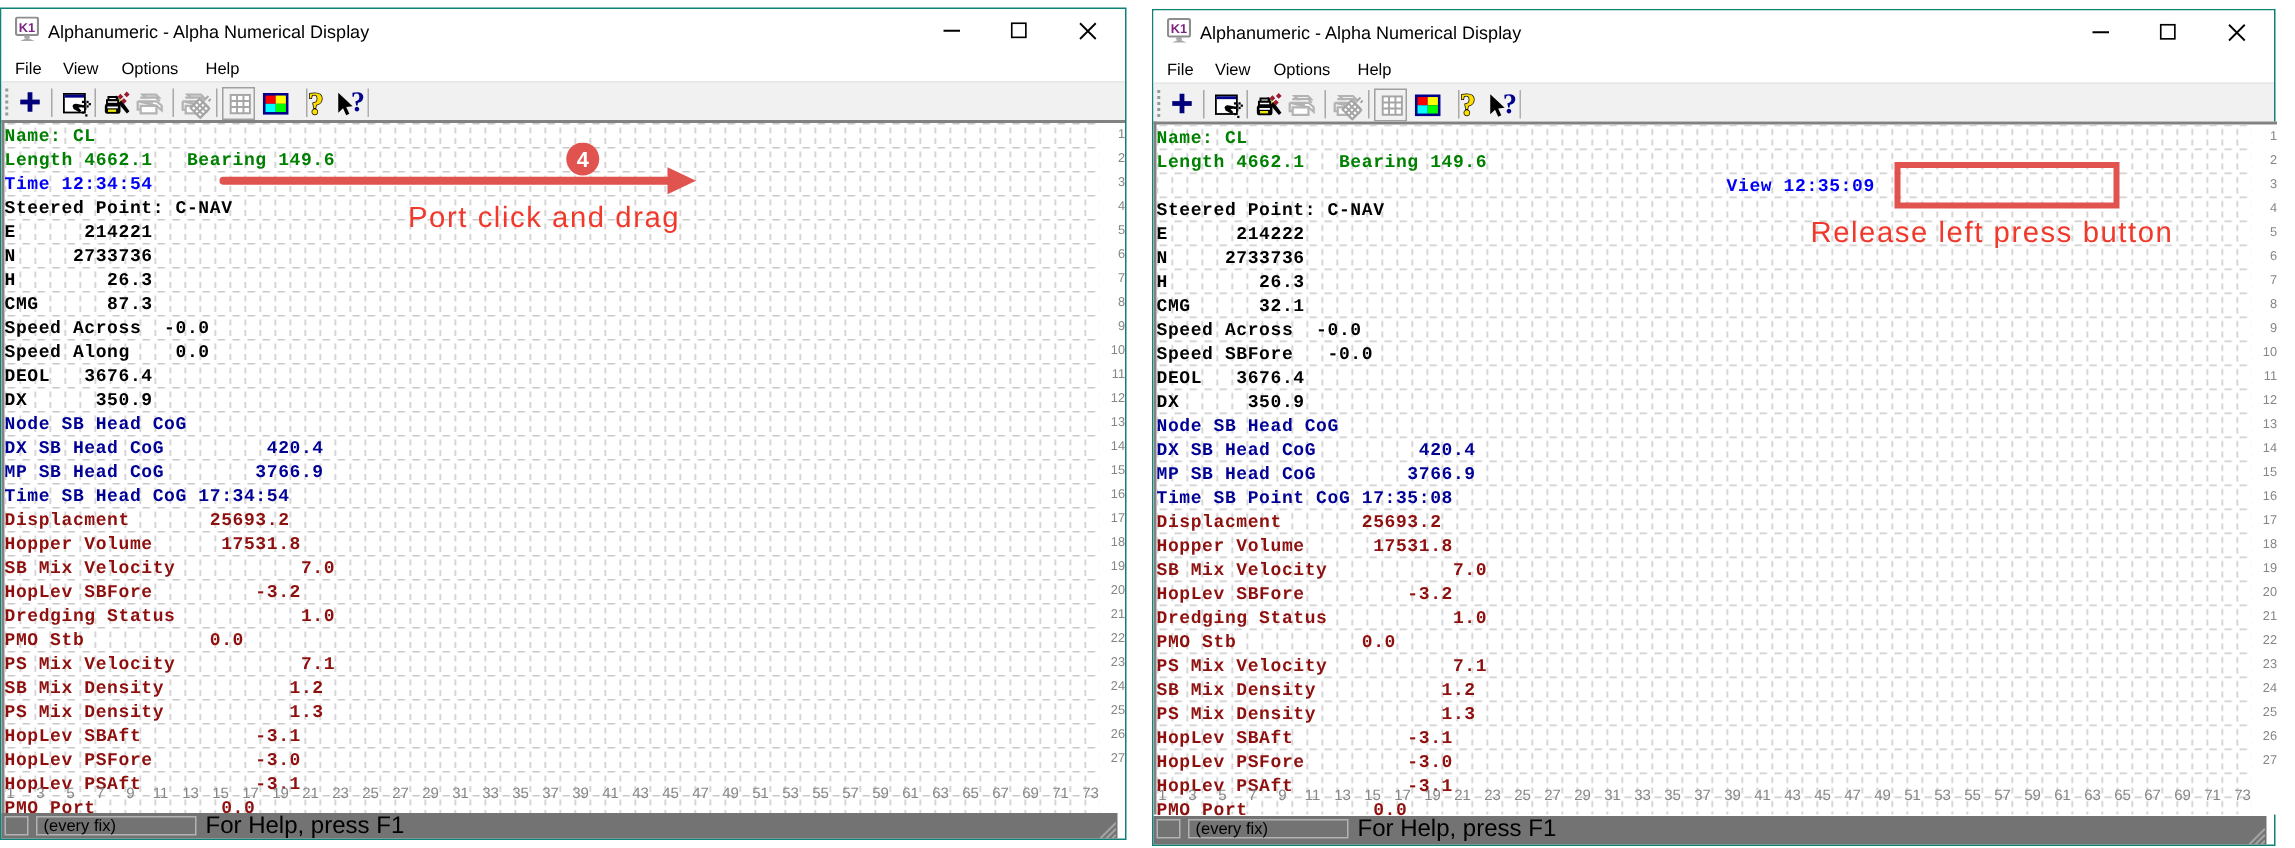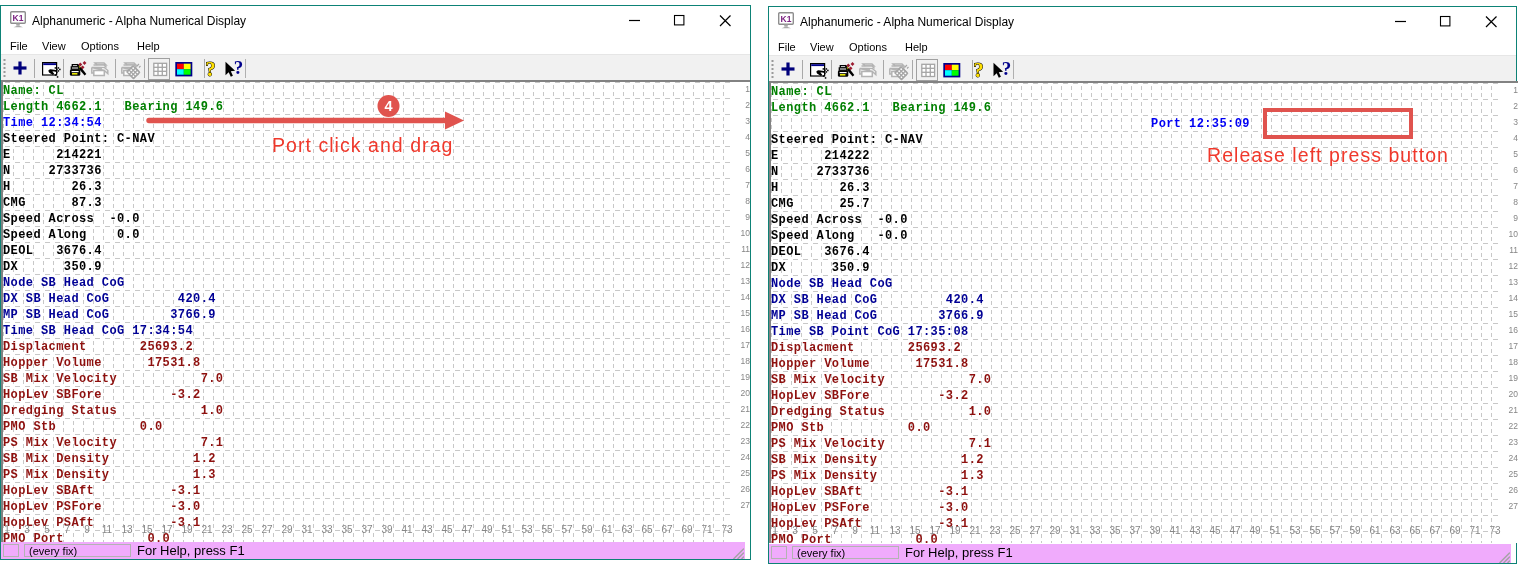--- a/index.html
+++ b/index.html
@@ -16,25 +16,25 @@
 .content{position:absolute;left:0;top:74px;width:749px;height:462px;background:#fff;
  border-left:2px solid #828282;border-top:2px solid #828282}
 .grid{position:absolute;left:0;top:0}
 .txt{position:absolute;left:0;top:1px;font-family:"Liberation Mono",monospace;font-weight:bold;
  font-size:12px;line-height:16px;letter-spacing:0.4px;white-space:pre}
 .txt .g{color:#008000}.txt .b{color:#0000f5}.txt .k{color:#000}.txt .n{color:#000095}.txt .r{color:#8e100e}
 .rns{position:absolute;right:0px;top:0;width:12px}
 .rn{position:absolute;right:0;font-size:8.5px;line-height:9px;color:#868686;text-align:right;width:12px}
 .cns{position:absolute;left:0;top:443px;height:12px;width:745px}
 .cn{position:absolute;font-size:10px;line-height:10px;color:#868686;width:20px;text-align:center}
-.status{position:absolute;left:0;bottom:0;right:5px;background:#f0abfc}
+.status{position:absolute;left:0;bottom:0;right:5px;background:#737373}
 .sb1{position:absolute;left:2px;top:2px;width:16px;height:13px;border:1px solid #b3b3b3}
 .sb2{position:absolute;left:23px;top:2px;width:107px;height:13px;border:1px solid #b3b3b3;
  font-size:11px;line-height:13px;padding-left:4px;color:#000}
-.sbt{position:absolute;left:136px;top:2px;font-size:13px;line-height:13px;color:#000}
+.sbt{position:absolute;left:136px;top:2px;font-size:16px;line-height:13px;color:#000}
 .grip{position:absolute;right:1px;bottom:0px}
 .ann{position:absolute;color:#f0382b;font-size:19.5px;letter-spacing:1.05px;white-space:nowrap}
 </style></head>
 <body>
 <div class="win" style="left:0px;top:5px;width:751px;height:555px">
  <div class="titlebar">
       <svg class="appicon" width="17" height="17">
 <rect x="0.7" y="0.7" width="14.6" height="11.6" rx="1" fill="#fff" stroke="#8e8e8e" stroke-width="1.4"></rect>
 <text x="8" y="10" font-family="Liberation Sans" font-size="8.5" font-weight="bold" fill="#7c2382" text-anchor="middle">K1</text>
 <rect x="6.2" y="12.6" width="3.6" height="2" fill="#a8a8a8"></rect>
@@ -370,28 +370,28 @@
 <defs>
           <pattern id="gp" width="10" height="16" patternUnits="userSpaceOnUse">
 <path d="M0.5 3 V7 M0.5 10 V14" stroke="#c8c8c8" stroke-width="1" fill="none"></path>
 <path d="M2 0.5 H7" stroke="#c8c8c8" stroke-width="1" fill="none"></path>
 </pattern>
         </defs>
 <rect x="0" y="0" width="730" height="460" fill="url(#gp)"></rect>
 </svg>
       <pre class="txt"><span class="g">Name: CL</span>
 <span class="g">Length 4662.1   Bearing 149.6</span>
-<span class="b">                                                  Port 12:35:09</span>
+<span class="b">                                                  View 12:35:09</span>
 <span class="k">Steered Point: C-NAV</span>
 <span class="k">E      214222</span>
 <span class="k">N     2733736</span>
 <span class="k">H        26.3</span>
-<span class="k">CMG      25.7</span>
+<span class="k">CMG      32.1</span>
 <span class="k">Speed Across  -0.0</span>
-<span class="k">Speed Along   -0.0</span>
+<span class="k">Speed SBFore   -0.0</span>
 <span class="k">DEOL   3676.4</span>
 <span class="k">DX      350.9</span>
 <span class="n">Node SB Head CoG</span>
 <span class="n">DX SB Head CoG         420.4</span>
 <span class="n">MP SB Head CoG        3766.9</span>
 <span class="n">Time SB Point CoG 17:35:08</span>
 <span class="r">Displacment       25693.2</span>
 <span class="r">Hopper Volume      17531.8</span>
 <span class="r">SB Mix Velocity           7.0</span>
 <span class="r">HopLev SBFore         -3.2</span>

